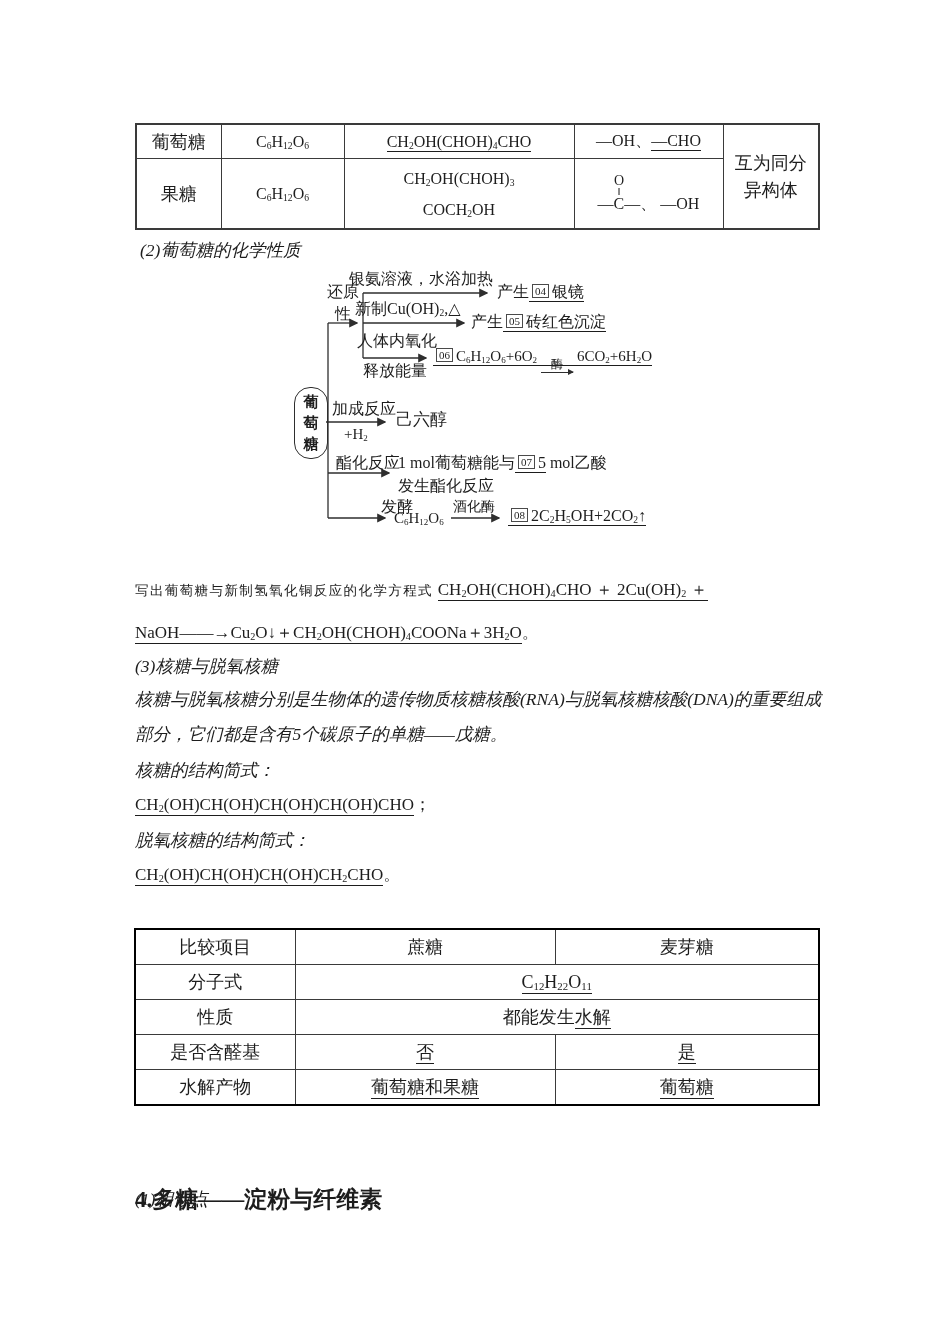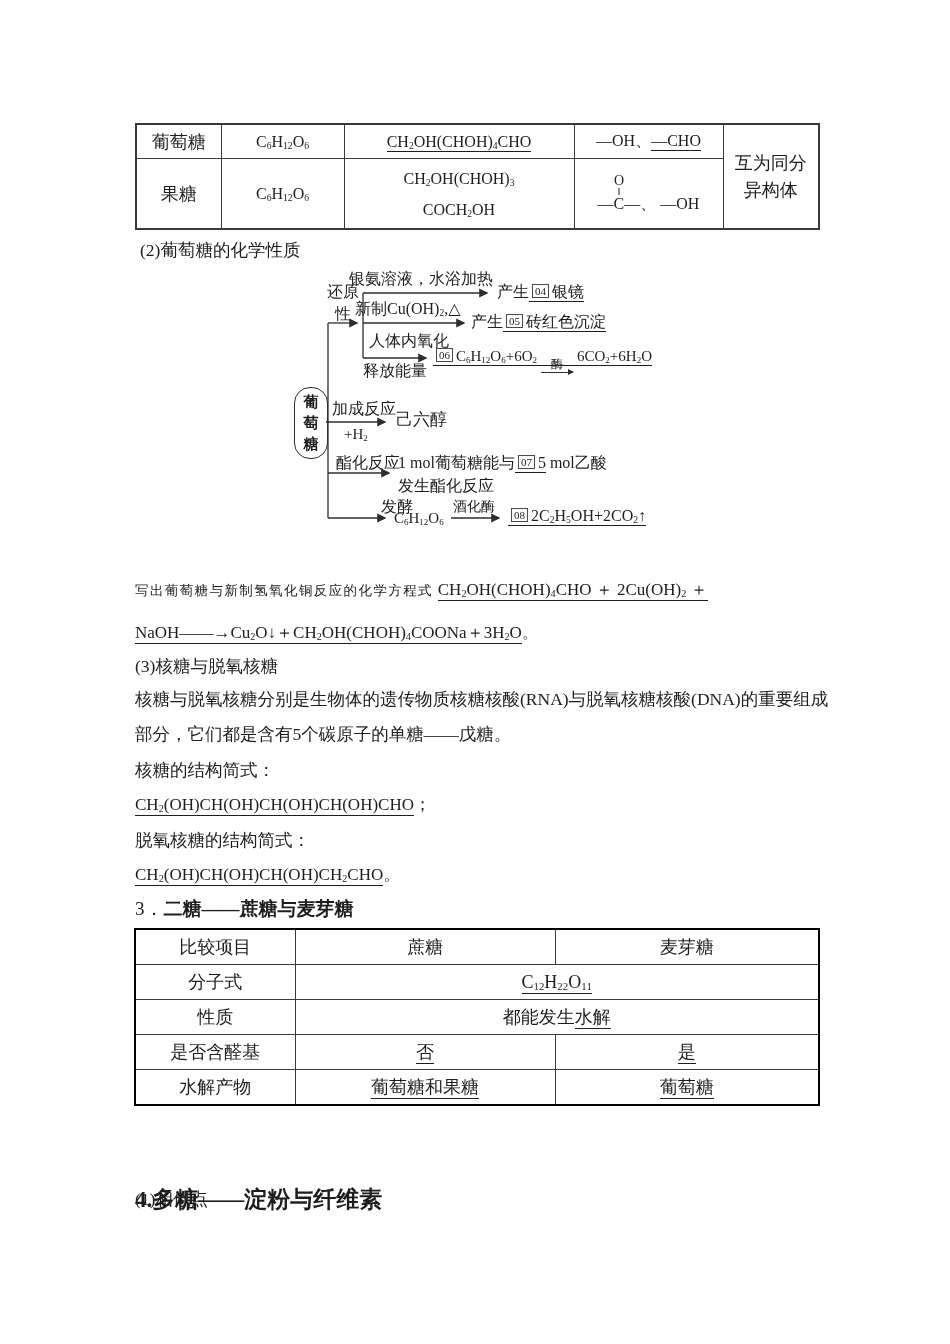--- a/index.html
+++ b/index.html
@@ -24,21 +24,21 @@
   .rel div{line-height:27px;}
 
   
   .carbonyl{display:inline-flex;align-items:flex-end;line-height:1;font-size:16px;}
   .cstack{display:inline-flex;flex-direction:column;align-items:center;}
   .cstack .co{font-size:14px;line-height:13px;}
   .cstack .cb{font-size:11px;line-height:9px;}
   .cstack .cc{font-size:16px;line-height:16px;}
 
   
-  .body-cjk{font-size:17.5px;line-height:22px;}
+  .body-cjk{font-size:17.5px;line-height:22px;font-style:italic;}
   .formula{font-size:17px;}
   .eqlead{font-size:13.5px;letter-spacing:1.4px;}
   .h-num{font-size:19px;}
   .h-title{font-size:19px;font-weight:bold;}
 
   
   .flow{position:absolute;left:285px;top:272px;width:420px;height:280px;font-size:16px;}
   .flow .lbl{position:absolute;white-space:nowrap;line-height:17px;}
   .flow .fml{font-size:15px;}
   .numbox{display:inline-block;border:1px solid #4a4a4a;font-size:11px;line-height:12px;
@@ -121,21 +121,21 @@
     </svg>
 
     <div class="lbl" style="left:36px;top:9px;width:44px;text-align:center;line-height:22px;white-space:normal;"><span>还原</span><br><span>性</span></div>
 
     <div class="lbl" style="left:64px;top:-2px;">银氨溶液，水浴加热</div>
     <div class="lbl" style="left:212px;top:11px;text-align:right;"><span>产生</span><span class="u"><span class="numbox">04</span><span>银镜</span></span></div>
 
     <div class="lbl fml" style="left:70px;top:28px;font-size:16px;">新制Cu(OH)<sub>2</sub>,△</div>
     <div class="lbl" style="left:186px;top:41px;"><span>产生</span><span class="u"><span class="numbox">05</span><span>砖红色沉淀</span></span></div>
 
-    <div class="lbl" style="left:84px;top:60px;">人体内氧化</div>
+    <div class="lbl" style="left:72px;top:60px;">人体内氧化</div>
     <div class="lbl" style="left:78px;top:90px;">释放能量</div>
     <div class="lbl fml" style="left:148px;top:76px;"><span class="u"><span class="numbox">06</span><span>C<sub>6</sub>H<sub>1</sub><sub>2</sub>O<sub>6</sub>+6O<sub>2</sub></span><span class="rxa">
             <span class="rxa-lbl">酶</span>
             <span class="arr"></span>
           </span><span>6CO<sub>2</sub>+6H<sub>2</sub>O</span></span></div>
 
     <div class="oval">
       <span>葡</span>
       <span>萄</span>
       <span>糖</span>
@@ -163,21 +163,20 @@
   <div class="abs body-cjk nw" style="left:135px;top:655px;">(3)核糖与脱氧核糖</div>
   <div class="abs body-cjk nw" style="left:135px;top:688px;">核糖与脱氧核糖分别是生物体的遗传物质核糖核酸(RNA)与脱氧核糖核酸(DNA)的重要组成</div>
   <div class="abs body-cjk nw" style="left:135px;top:723px;">部分，它们都是含有5个碳原子的单糖——戊糖。</div>
 
   <div class="abs body-cjk nw" style="left:135px;top:759px;">核糖的结构简式：</div>
   <div class="abs nw" style="left:135px;top:793px;"><span class="u formula">CH<sub>2</sub>(OH)CH(OH)CH(OH)CH(OH)CHO</span><span class="formula">；</span></div>
 
   <div class="abs body-cjk nw" style="left:135px;top:829px;text-align:right;">脱氧核糖的结构简式：</div>
   <div class="abs nw" style="left:135px;top:863px;"><span class="u formula">CH<sub>2</sub>(OH)CH(OH)CH(OH)CH<sub>2</sub>CHO</span><span class="formula">。</span></div>
 
-  <div class="abs nw" style="left:135px;top:896px;"><span class="h-num">3．</span><span class="h-title">二糖——蔗糖与麦芽糖</span></div>
 
   <table class="t2">
     <colgroup>
         <col style="width:160px">
         <col style="width:260px">
         <col style="width:264px">
       </colgroup>
     <tbody>
         <tr>
       <td>比较项目</td>

